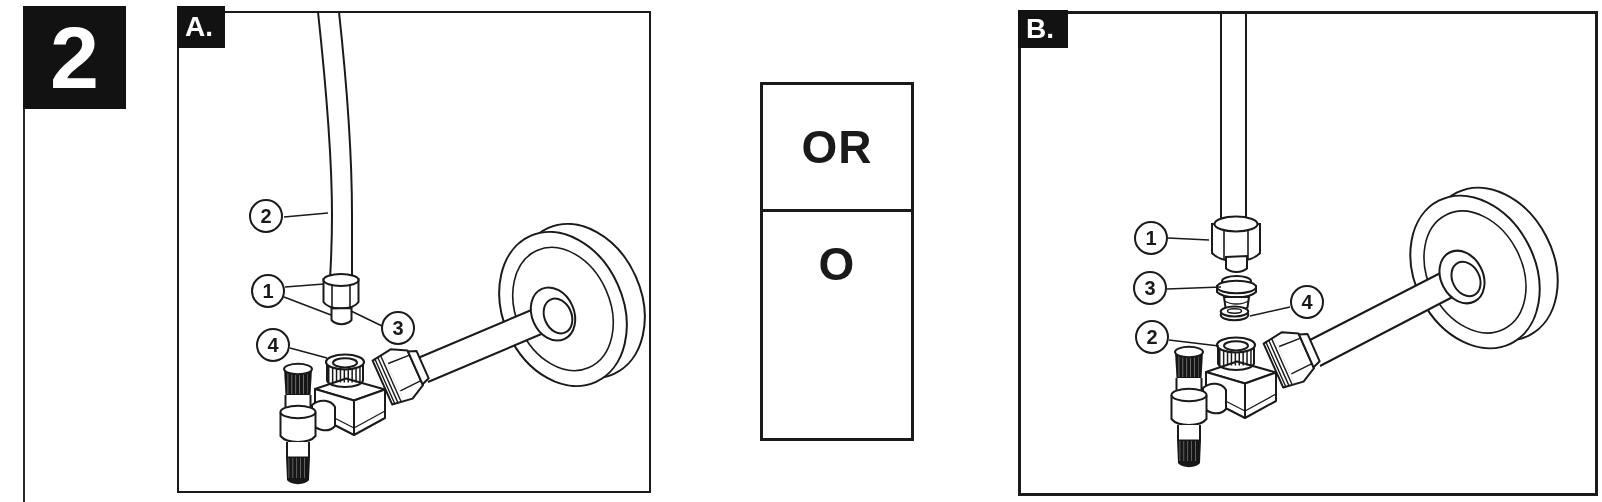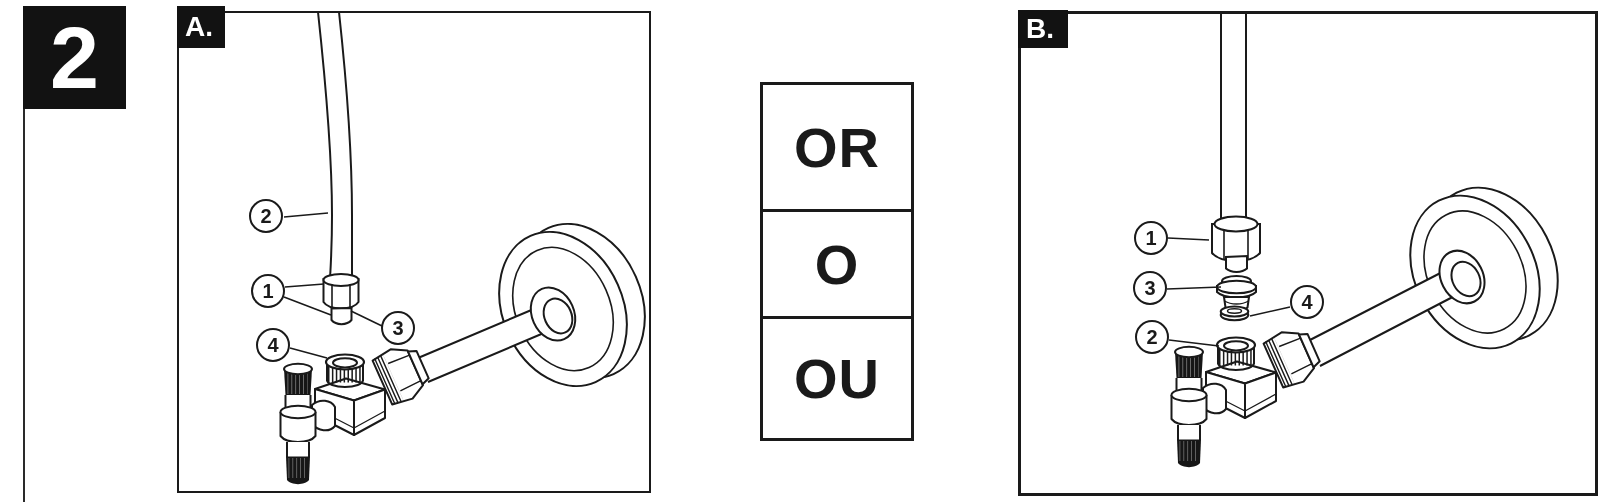--- a/index.html
+++ b/index.html
@@ -15,21 +15,21 @@
   .panel-a{left:177px;top:11px;width:474px;height:482px;border-width:2px;}
   .panel-b{left:1018px;top:11px;width:580px;height:485px;}
   .panel-label{background:#121212;color:#fff;font-weight:bold;font-size:28px;
     display:flex;align-items:center;padding-left:8px;box-sizing:border-box;}
   .label-a{left:177px;top:6px;width:48px;height:42px;}
   .label-b{left:1018px;top:10px;width:50px;height:38px;}
   
   .or-column{left:760px;top:82px;width:154px;height:359px;border:3px solid #1a1a1a;
     box-sizing:border-box;display:grid;grid-template-rows:124px 107px 1fr;}
   .or-cell{display:flex;align-items:center;justify-content:center;
-    font-size:56px;font-weight:bold;letter-spacing:1px;}
+    font-size:46px;font-weight:bold;letter-spacing:1px;}
   .or-cell + .or-cell{border-top:3px solid #1a1a1a;}
   
   .callout{width:34px;height:34px;border:2.5px solid #1a1a1a;border-radius:50%;background:#fff;
     box-sizing:border-box;display:flex;align-items:center;justify-content:center;
     font-size:20px;font-weight:bold;line-height:1;}
   svg{position:absolute;left:0;top:0;}
 </style>
 </head>
 <body>
 
@@ -154,21 +154,20 @@
   <div class="abs page-rule"></div>
 
   <div class="abs panel panel-a"></div>
   <div class="abs panel panel-b"></div>
   <div class="abs panel-label label-a">A.</div>
   <div class="abs panel-label label-b">B.</div>
 
   <div class="abs or-column">
     <div class="or-cell">OR</div>
     <div class="or-cell">O</div>
-    <div class="or-cell">OU</div>
   </div>
 
   <div class="abs callout" style="left:249px;top:199px;">2</div>
   <div class="abs callout" style="left:251px;top:274px;">1</div>
   <div class="abs callout" style="left:381px;top:311px;">3</div>
   <div class="abs callout" style="left:256px;top:328px;">4</div>
 
   <div class="abs callout" style="left:1134px;top:221px;">1</div>
   <div class="abs callout" style="left:1133px;top:271px;">3</div>
   <div class="abs callout" style="left:1290px;top:285px;">4</div>

